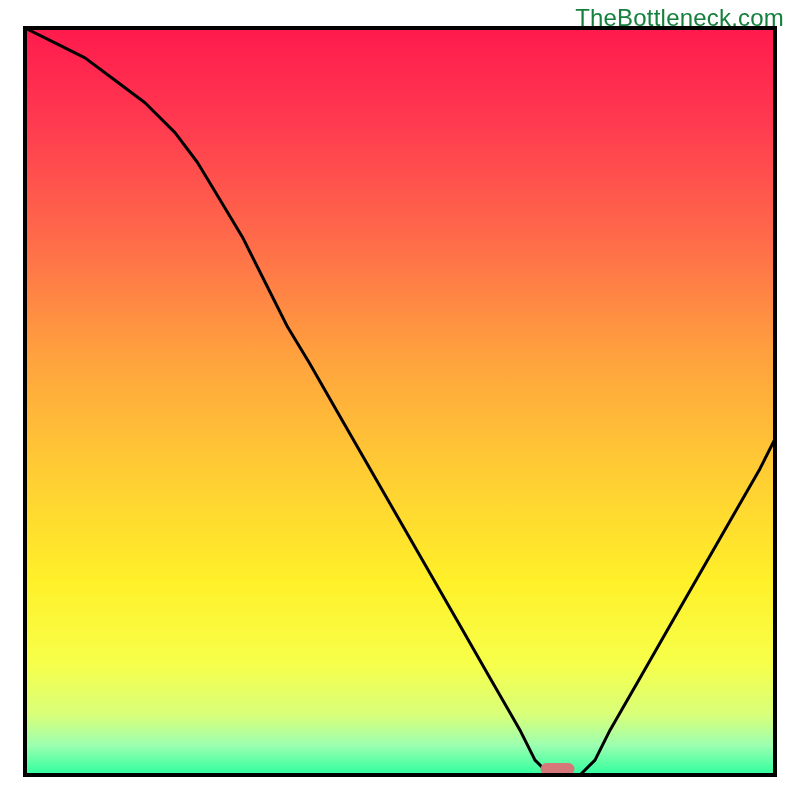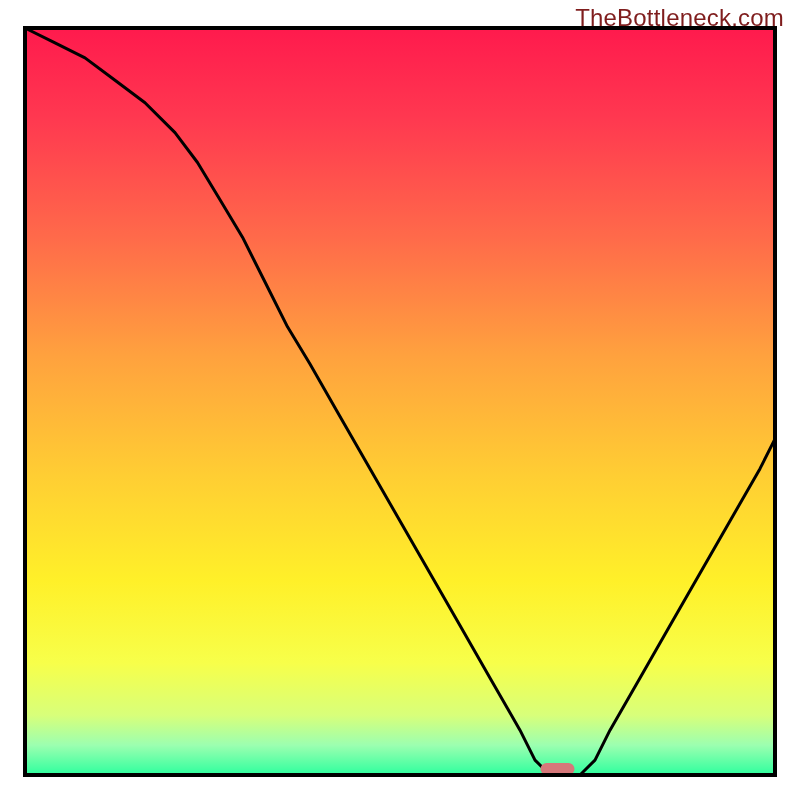--- a/index.html
+++ b/index.html
@@ -15,21 +15,21 @@
     position: relative;
     width: 800px;
     height: 800px;
   }
   .watermark {
     position: absolute;
     top: 4px;
     right: 16px;
     font-size: 24px;
     font-weight: 500;
-    color: #7f1d1d;
+    color: #15803d;
     letter-spacing: 0.2px;
   }
   svg {
     display: block;
   }
 </style>
 </head>
 <body>
 
 <div class="stage">

